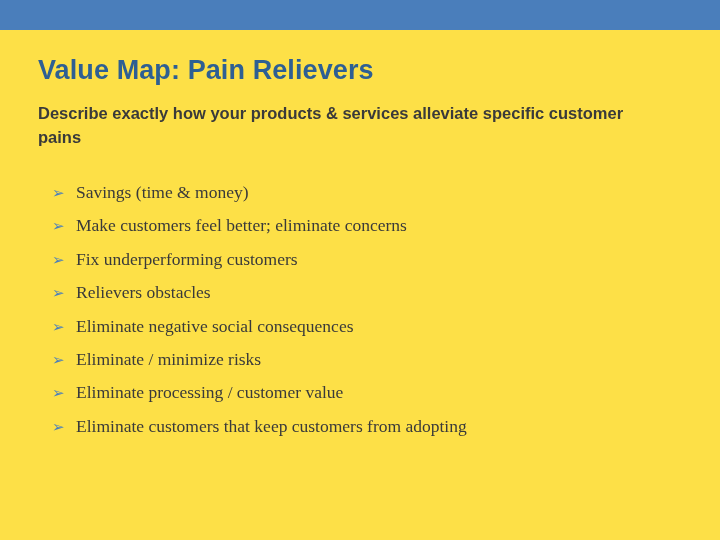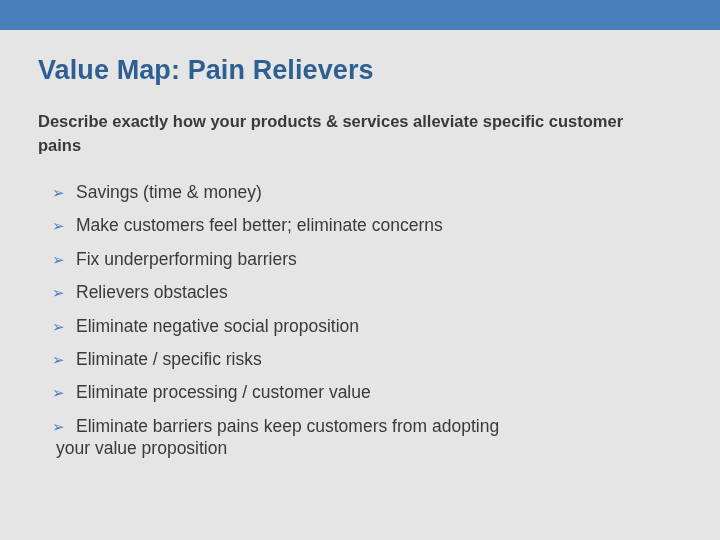--- a/index.html
+++ b/index.html
@@ -10,21 +10,21 @@
     width: 720px;
     height: 540px;
     background: #ffffff;
     font-family: "Liberation Sans", sans-serif;
     overflow: hidden;
   }
   .slide {
     position: relative;
     width: 720px;
     height: 540px;
-    background: #e5e5e5;
+    background: #fde047;
   }
   .top-band {
     position: absolute;
     left: 0;
     top: 0;
     width: 720px;
     height: 30px;
     background: #4a7ebb;
   }
   .title {
@@ -33,21 +33,21 @@
     top: 55px;
     font-size: 27px;
     font-weight: bold;
     color: #2e5f93;
     letter-spacing: 0.1px;
     white-space: nowrap;
   }
   .subtitle {
     position: absolute;
     left: 38px;
-    top: 110px;
+    top: 102px;
     width: 600px;
     font-size: 16.5px;
     font-weight: bold;
     color: #3a3a3a;
     line-height: 1.45;
   }
   .bullets {
     position: absolute;
     left: 52px;
     top: 182px;
@@ -66,20 +66,21 @@
     width: 24px;
     color: #4a7ebb;
     font-size: 15px;
     font-family: "DejaVu Sans", sans-serif;
     line-height: 1.25;
   }
   .bullet-text {
     flex: 1 1 auto;
     color: #3a3a3a;
     line-height: 1.25;
+    font-family: Liberation Serif, serif;
   }
   .bullet-text .wrap-line {
     display: block;
     margin-left: -20px;
   }
 </style>
 </head>
 <body>
 
 <div class="slide">
@@ -97,45 +98,44 @@
       <span class="bullet-text">Savings (time &amp; money)</span>
     </div>
 
     <div class="bullet-row">
       <span class="bullet-marker">➢</span>
       <span class="bullet-text">Make customers feel better; eliminate concerns</span>
     </div>
 
     <div class="bullet-row">
       <span class="bullet-marker">➢</span>
-      <span class="bullet-text">Fix underperforming barriers</span>
+      <span class="bullet-text">Fix underperforming customers</span>
     </div>
 
     <div class="bullet-row">
       <span class="bullet-marker">➢</span>
       <span class="bullet-text">Relievers obstacles</span>
     </div>
 
     <div class="bullet-row">
       <span class="bullet-marker">➢</span>
-      <span class="bullet-text">Eliminate negative social proposition</span>
+      <span class="bullet-text">Eliminate negative social consequences</span>
     </div>
 
     <div class="bullet-row">
       <span class="bullet-marker">➢</span>
-      <span class="bullet-text">Eliminate / specific risks</span>
+      <span class="bullet-text">Eliminate / minimize risks</span>
     </div>
 
     <div class="bullet-row">
       <span class="bullet-marker">➢</span>
       <span class="bullet-text">Eliminate processing / customer value</span>
     </div>
 
     <div class="bullet-row">
       <span class="bullet-marker">➢</span>
       <span class="bullet-text">
-        <span>Eliminate barriers pains keep customers from adopting</span>
-        <span class="wrap-line">your value proposition</span>
+        <span>Eliminate customers that keep customers from adopting</span>
       </span>
     </div>
 
   </div>
 </div>
 
 </body></html>

